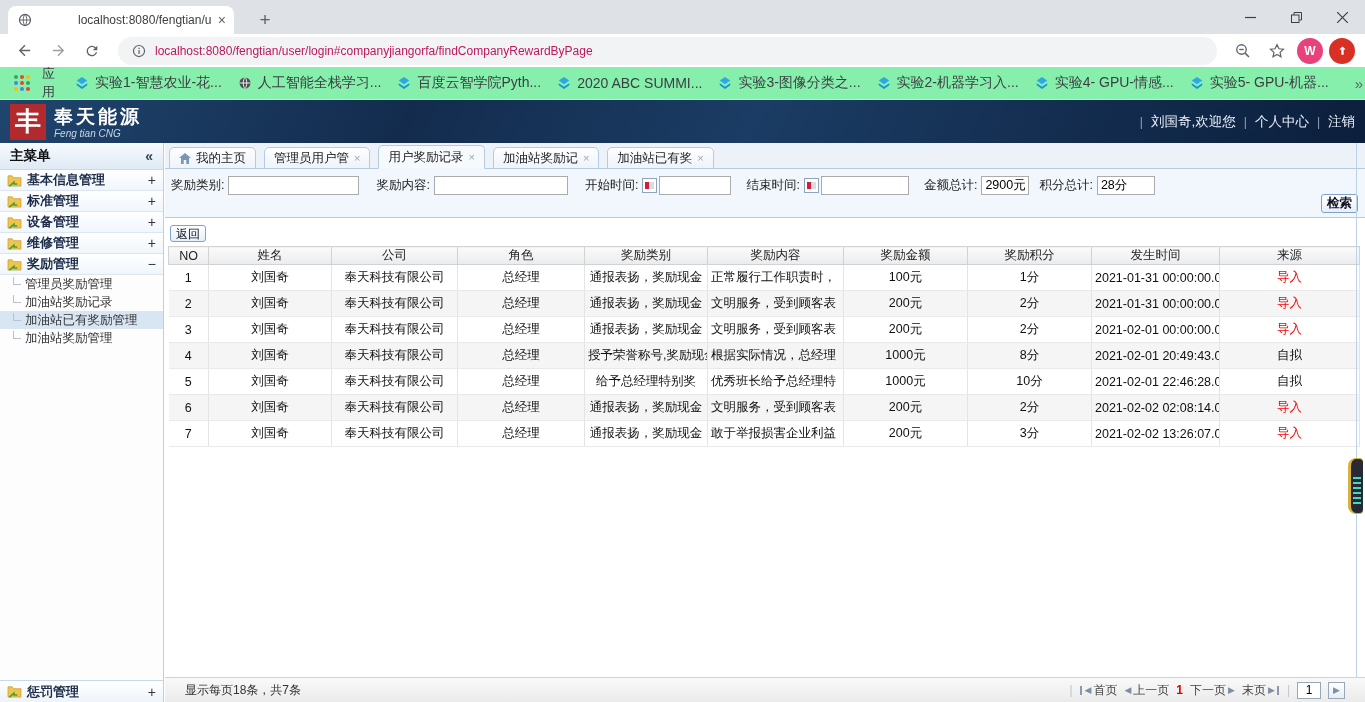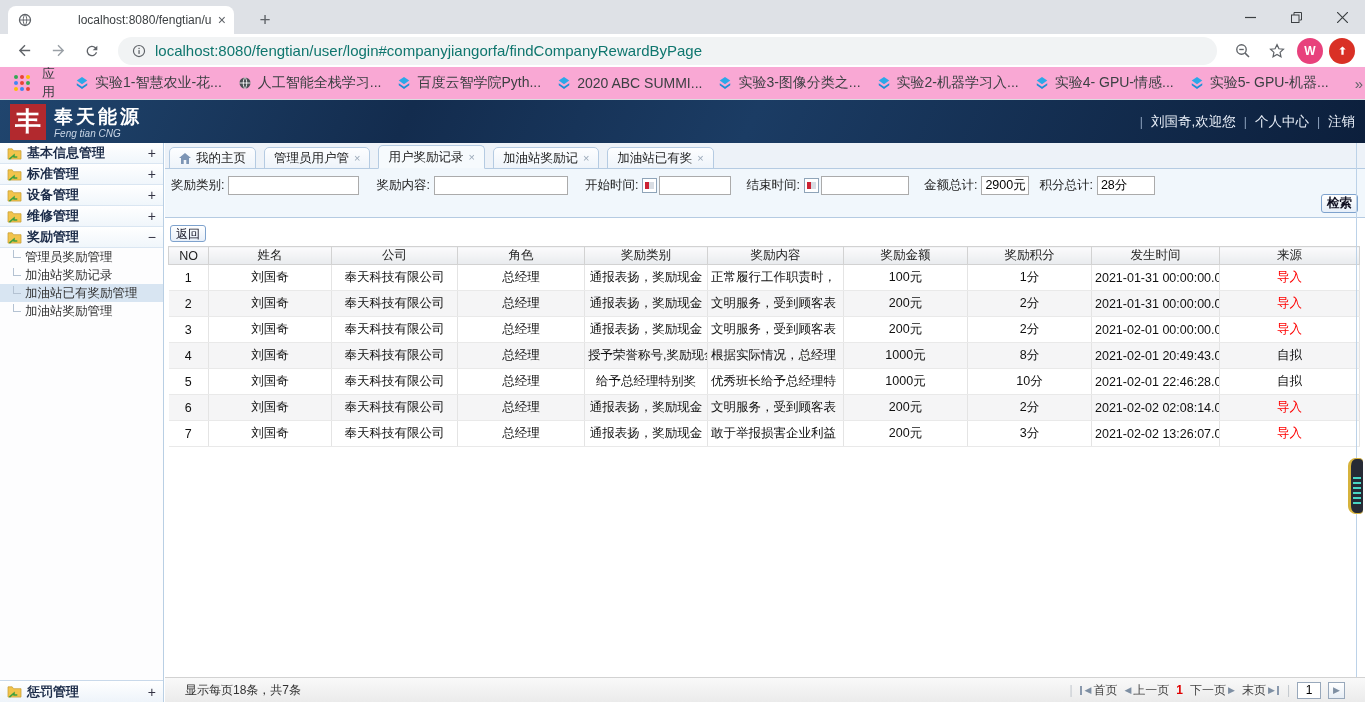--- a/index.html
+++ b/index.html
@@ -17,27 +17,27 @@
     align-items:center; justify-content:center; font-size:19px; color:#5f6368; }
   .win-controls { position:absolute; right:0; top:0; height:34px; display:flex; }
   .win-btn { width:46px; height:34px; display:flex; align-items:center; justify-content:center; }
 
   
   .urlbar { position:absolute; top:34px; left:0; right:0; height:33px; background:#fff;
     display:flex; align-items:center; padding:0 10px; gap:6px; }
   .nav-ic { width:28px; height:28px; display:flex; align-items:center; justify-content:center; }
   .url-pill { flex:1; height:28px; background:#f1f3f4; border-radius:14px; display:flex;
     align-items:center; padding:0 14px; gap:9px; margin:0 6px; }
-  .url-text { font-size:15px; color:#0f766e; white-space:nowrap; overflow:hidden; }
+  .url-text { font-size:12px; color:#be185d; white-space:nowrap; overflow:hidden; }
   .round-ic { width:26px; height:26px; border-radius:50%; display:flex; align-items:center; justify-content:center; }
   .avatar { background:#e8417c; color:#fff; font-size:12px; font-weight:bold; }
   .update { background:#d93025; }
 
   
-  .bookmarks { position:absolute; top:67px; left:0; right:0; height:33px; background:#f9a8d4;
+  .bookmarks { position:absolute; top:67px; left:0; right:0; height:33px; background:#86efac;
     border-bottom:1px solid #dadce0; display:flex; align-items:center; padding:0 14px; gap:10px;
     box-shadow:0 1px 2px rgba(0,0,0,.08); }
   .apps-grid { display:grid; grid-template-columns:repeat(3,4px); grid-gap:2px; margin-right:2px; }
   .apps-grid i { width:4px; height:4px; border-radius:50%; display:block; }
   .apps-grid i:nth-child(1){background:#34a853}.apps-grid i:nth-child(2){background:#ea4335}
   .apps-grid i:nth-child(3){background:#fbbc05}.apps-grid i:nth-child(4){background:#4285f4}
   .apps-grid i:nth-child(5){background:#ea4335}.apps-grid i:nth-child(6){background:#34a853}
   .apps-grid i:nth-child(7){background:#fbbc05}.apps-grid i:nth-child(8){background:#4285f4}
   .apps-grid i:nth-child(9){background:#ea4335}
   .apps-label { font-size:13px; color:#3c4043; margin-right:10px; }
@@ -315,20 +315,24 @@
     <span class="hsep">|</span>
     <span>刘国奇,欢迎您</span>
     <span class="hsep">|</span>
     <span>个人中心</span>
     <span class="hsep">|</span>
     <span>注销</span>
   </div>
 </div>
 
 <div class="sidebar">
+  <div class="side-title">
+    <span>主菜单</span>
+    <span class="side-collapse">«</span>
+  </div>
   <div>
       <div class="side-group">
         <span style="display: flex;">
           <svg width="15" height="13" viewBox="0 0 16 14">
             <path d="M1 4.5V2h4.5L7 4h8v9H1Z" fill="#f2c44c" stroke="#c79c35" stroke-width="0.8"></path>
             <path d="M2.5 13 7.5 8.8v2h3.5" fill="none" stroke="#3fa03f" stroke-width="1.6"></path>
           </svg>
         </span>
         <span>基本信息管理</span>
         <span class="toggle">+</span>

